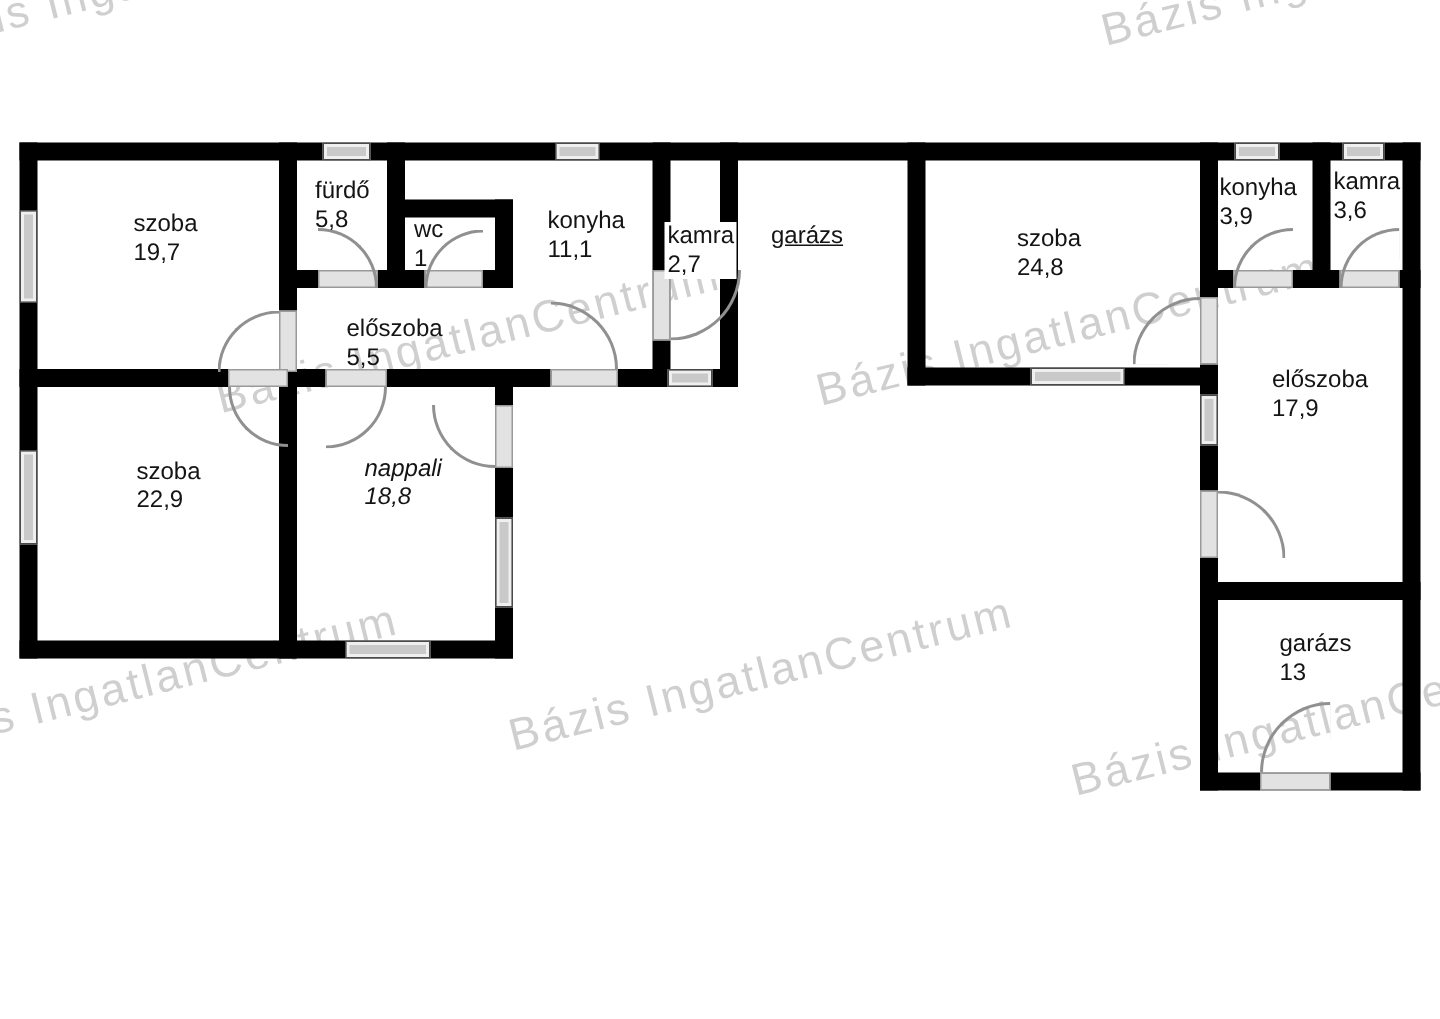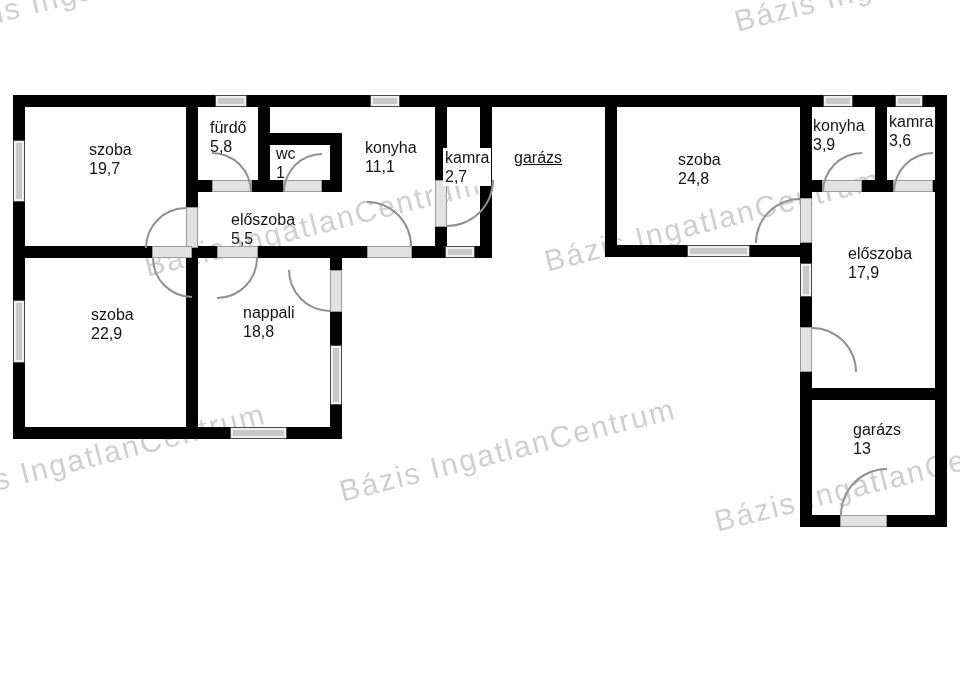--- a/index.html
+++ b/index.html
@@ -112,17 +112,17 @@
       <div class="room-label" style="left: 210px; top: 118px;"><span class="room-name">fürdő</span><span class="room-area">5,8</span></div>
       <div class="room-label" style="left: 276px; top: 144px;"><span class="room-name">wc</span><span class="room-area">1</span></div>
       <div class="room-label" style="left: 365px; top: 138px;"><span class="room-name">konyha</span><span class="room-area">11,1</span></div>
       <div class="room-label bg-white" style="left: 443px; top: 148px;"><span class="room-name">kamra</span><span class="room-area">2,7</span></div>
       <div class="room-label" style="left: 514px; top: 148px; text-decoration: underline;"><span class="room-name">garázs</span></div>
       <div class="room-label" style="left: 678px; top: 150px;"><span class="room-name">szoba</span><span class="room-area">24,8</span></div>
       <div class="room-label" style="left: 813px; top: 116px;"><span class="room-name">konyha</span><span class="room-area">3,9</span></div>
       <div class="room-label" style="left: 889px; top: 112px;"><span class="room-name">kamra</span><span class="room-area">3,6</span></div>
       <div class="room-label" style="left: 231px; top: 210px;"><span class="room-name">előszoba</span><span class="room-area">5,5</span></div>
       <div class="room-label" style="left: 91px; top: 305px;"><span class="room-name">szoba</span><span class="room-area">22,9</span></div>
-      <div class="room-label" style="left: 243px; top: 303px;"><span class="room-name">nappali</span><span class="room-area">18,8</span></div>
+      <div class="room-label" style="left: 243px; top: 303px; font-style: italic;"><span class="room-name">nappali</span><span class="room-area">18,8</span></div>
       <div class="room-label" style="left: 848px; top: 244px;"><span class="room-name">előszoba</span><span class="room-area">17,9</span></div>
       <div class="room-label" style="left: 853px; top: 420px;"><span class="room-name">garázs</span><span class="room-area">13</span></div>
     </div>
 </div>
 
 </body></html>

